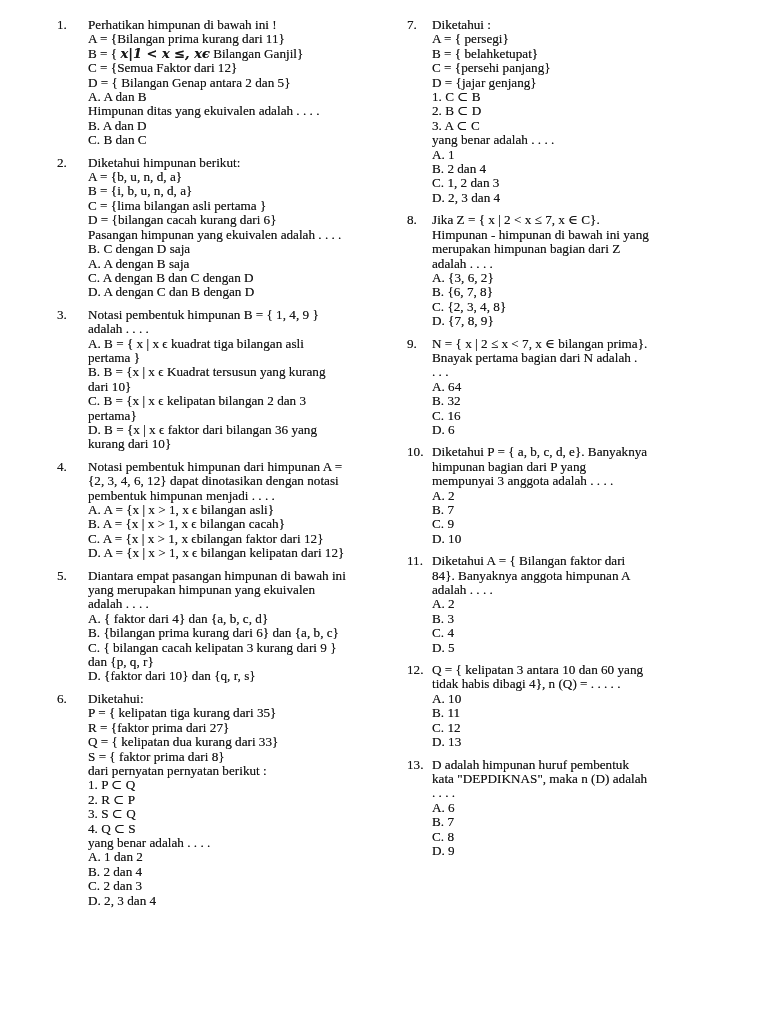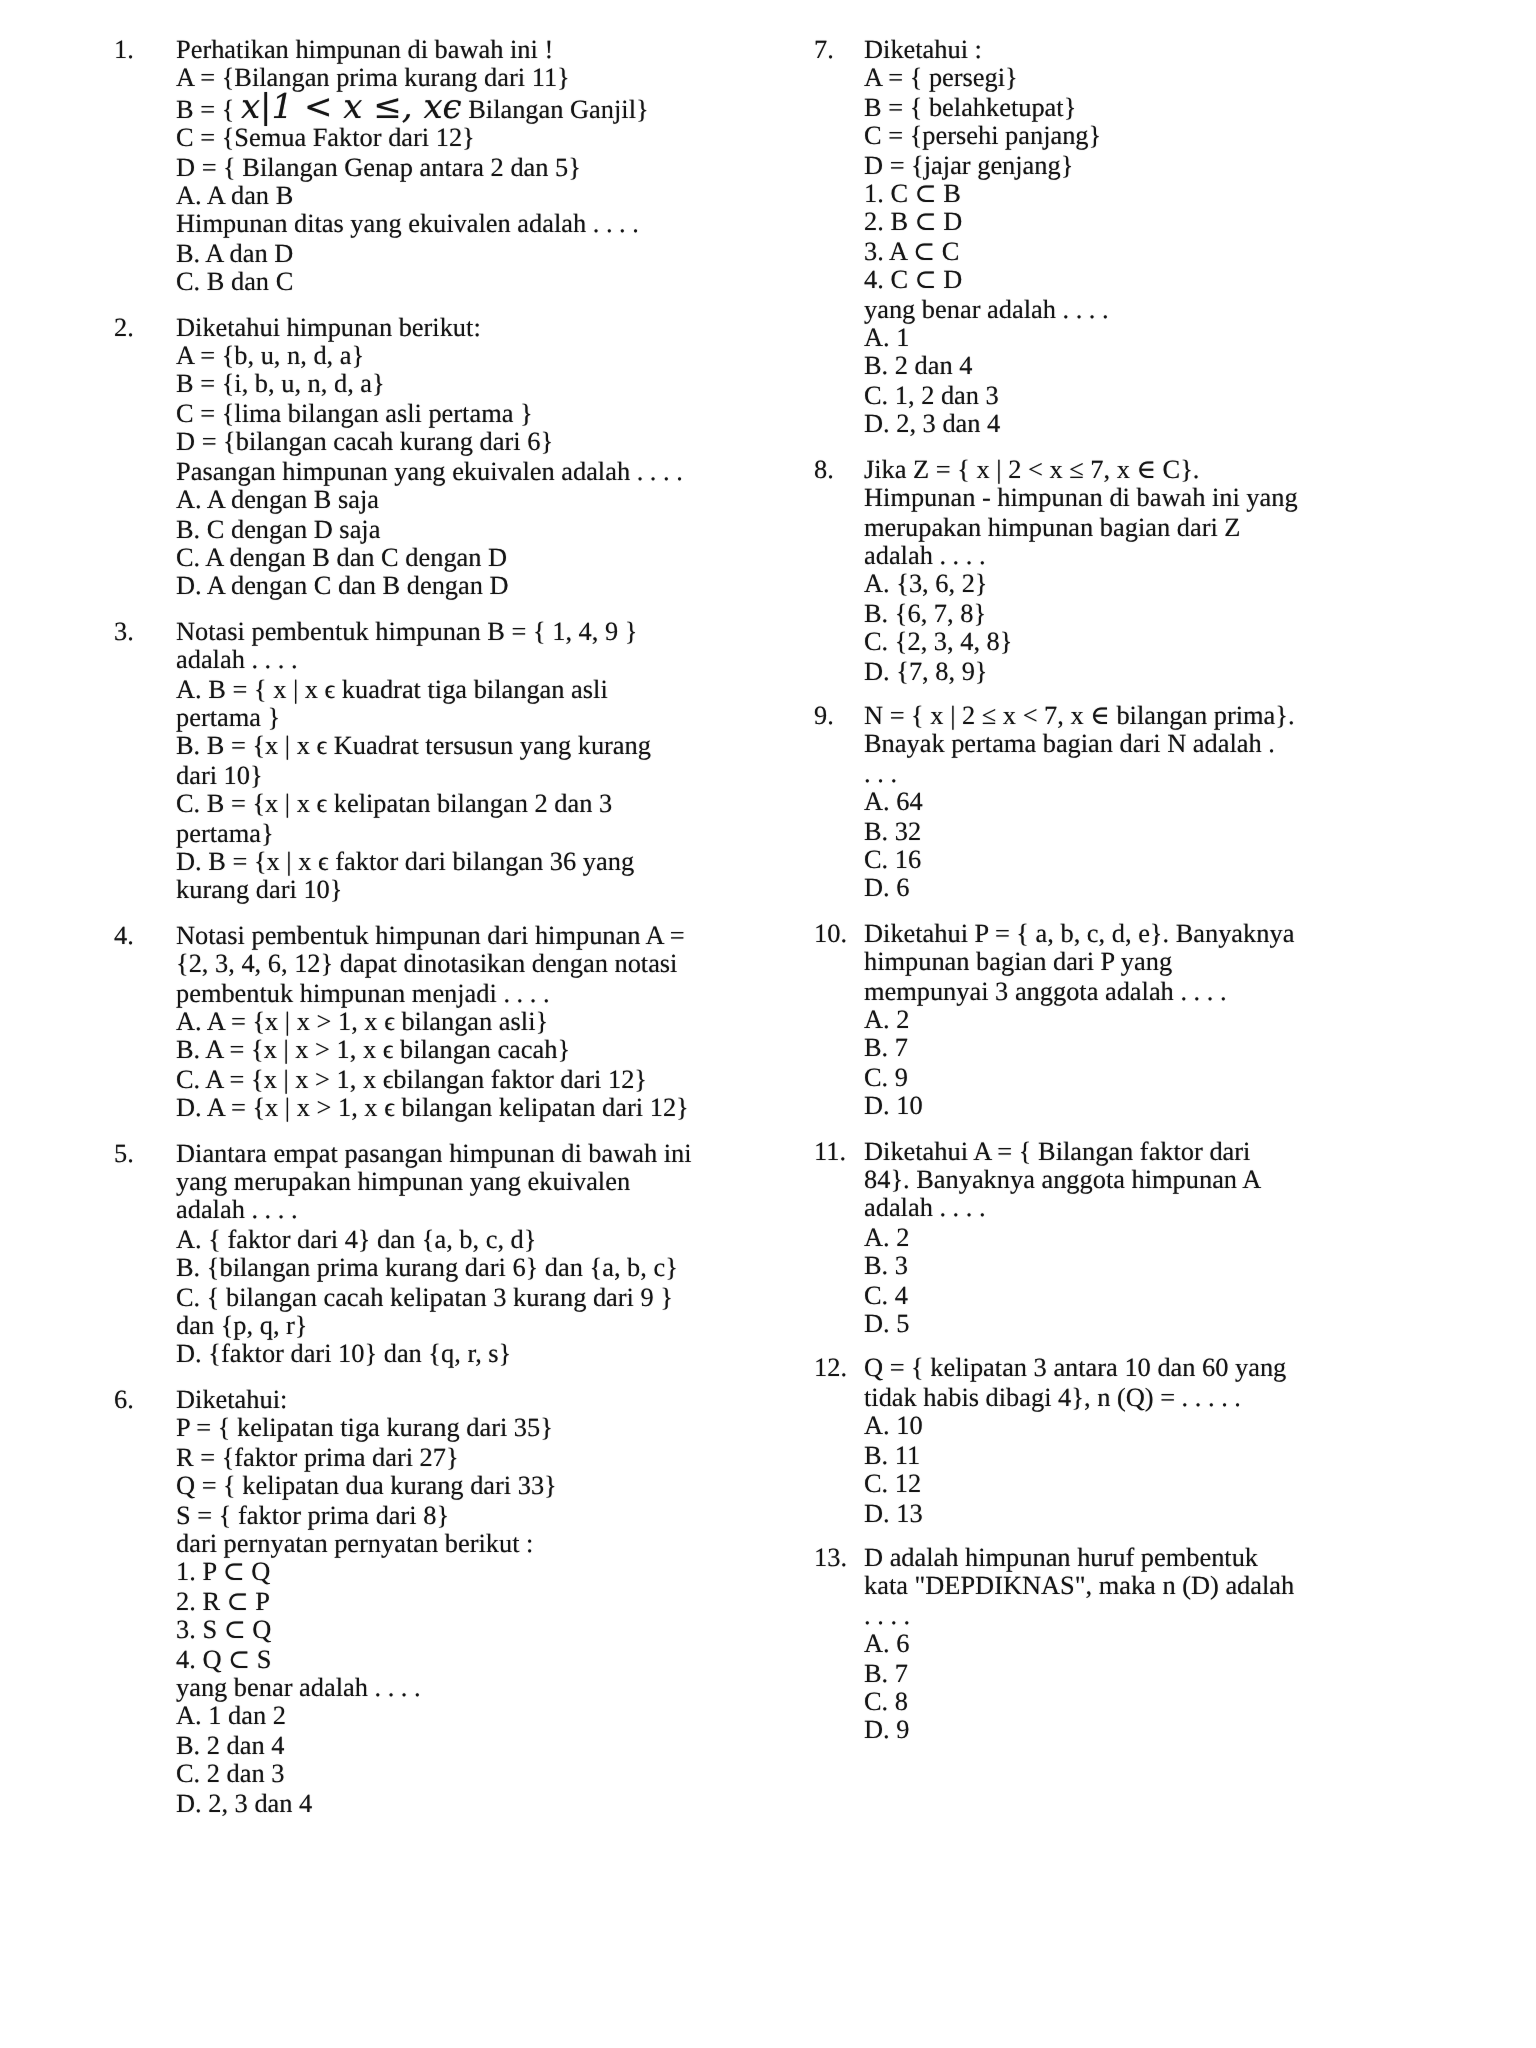--- a/index.html
+++ b/index.html
@@ -38,21 +38,22 @@
   .col-right .qnum { width: 25px; }
   .qbody { flex: 1 1 auto; min-width: 0; }
   .qline {
     font-size: 13.2px;
     line-height: 14.4px;
     white-space: pre;
   }
   .math-seg {
     font-style: italic;
     font-family: "DejaVu Serif", serif;
-    font-size: 17px;
+    font-size: 13px;
+    font-weight: bold;
   }
 </style>
 </head>
 <body>
 
 <div class="page">
   <div class="col col-left">
   <div class="question">
     <div class="qnum">1.</div>
     <div class="qbody">
@@ -70,22 +71,22 @@
 
   <div class="question">
     <div class="qnum">2.</div>
     <div class="qbody">
           <div class="qline">Diketahui himpunan berikut:</div>
           <div class="qline">A = {b, u, n, d, a}</div>
           <div class="qline">B = {i, b, u, n, d, a}</div>
           <div class="qline">C = {lima bilangan asli pertama }</div>
           <div class="qline">D = {bilangan cacah kurang dari 6}</div>
           <div class="qline">Pasangan himpunan yang ekuivalen adalah . . . .</div>
+          <div class="qline">B. C dengan D saja</div>
           <div class="qline">A. A dengan B saja</div>
-          <div class="qline">B. C dengan D saja</div>
           <div class="qline">C. A dengan B dan C dengan D</div>
           <div class="qline">D. A dengan C dan B dengan D</div>
         </div>
   </div>
 
   <div class="question">
     <div class="qnum">3.</div>
     <div class="qbody">
           <div class="qline">Notasi pembentuk himpunan B = { 1, 4, 9 }</div>
           <div class="qline">adalah . . . .</div>
@@ -153,21 +154,20 @@
     <div class="qnum">7.</div>
     <div class="qbody">
           <div class="qline">Diketahui :</div>
           <div class="qline">A = { persegi}</div>
           <div class="qline">B = { belahketupat}</div>
           <div class="qline">C = {persehi panjang}</div>
           <div class="qline">D = {jajar genjang}</div>
           <div class="qline">1. C ⊂ B</div>
           <div class="qline">2. B ⊂ D</div>
           <div class="qline">3. A ⊂ C</div>
-          <div class="qline">4. C ⊂ D</div>
           <div class="qline">yang benar adalah . . . .</div>
           <div class="qline">A. 1</div>
           <div class="qline">B. 2 dan 4</div>
           <div class="qline">C. 1, 2 dan 3</div>
           <div class="qline">D. 2, 3 dan 4</div>
         </div>
   </div>
 
   <div class="question">
     <div class="qnum">8.</div>

